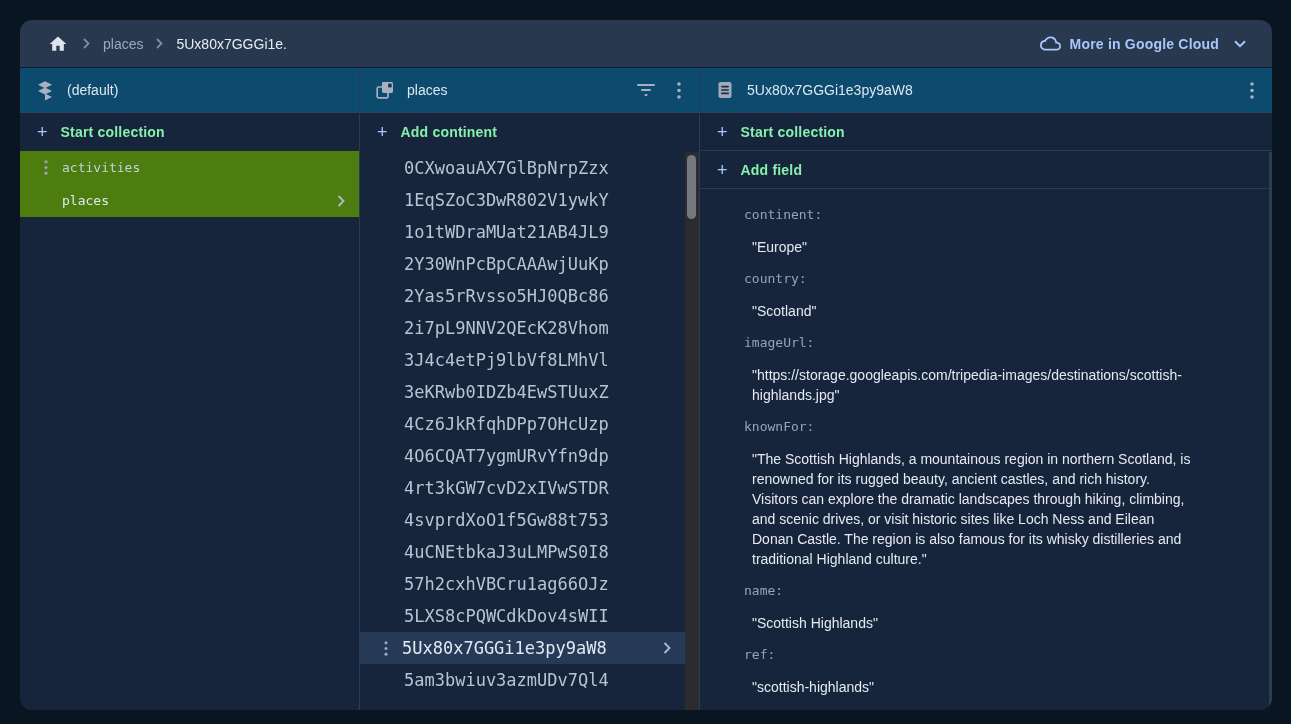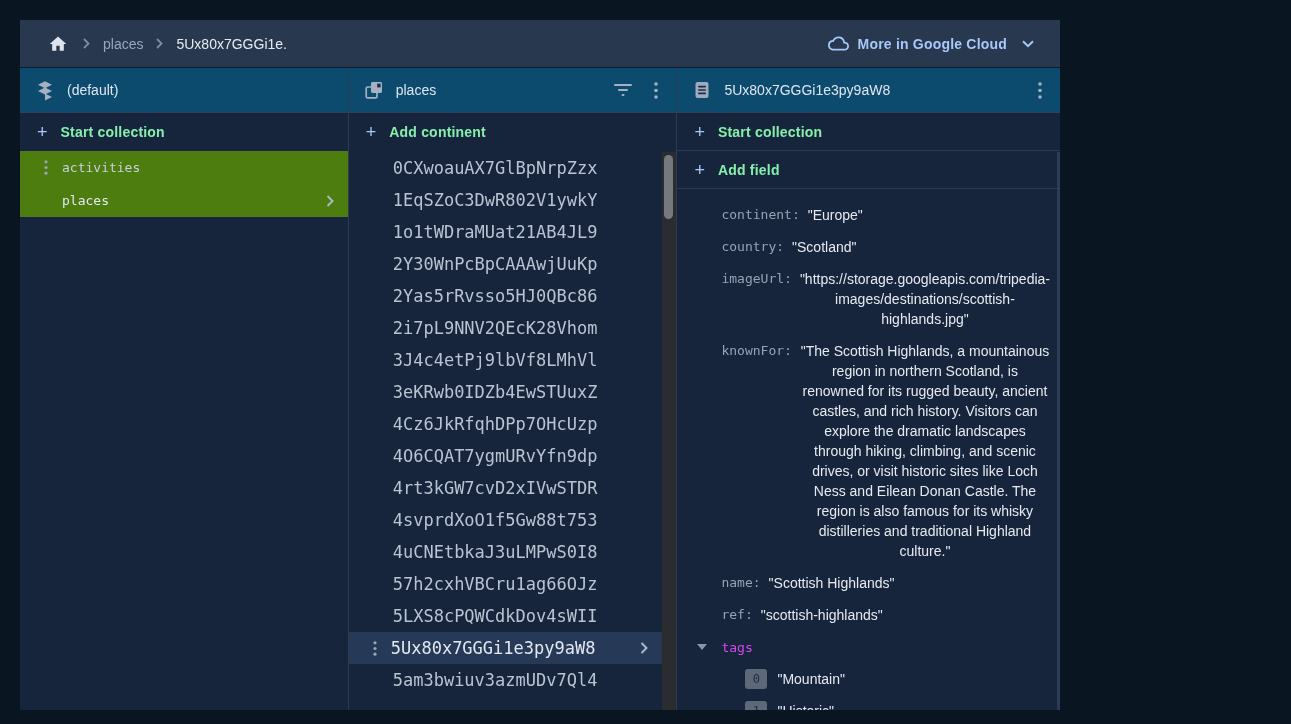--- a/index.html
+++ b/index.html
@@ -4,22 +4,22 @@
 <style>
   * { box-sizing: border-box; margin: 0; padding: 0; }
   html,body { width:1291px; height:724px; }
   body {
     background:#0A1522;
     font-family:"Liberation Sans", sans-serif;
     position:relative; overflow:hidden;
     -webkit-font-smoothing:antialiased;
   }
   .window{
-    position:absolute; left:20px; top:20px; width:1040px; height:690px;
-    background:#16253C; border-radius:0; overflow:hidden;text-align:center;
+    position:absolute; left:20px; top:20px; width:1252px; height:690px;
+    background:#16253C; border-radius:12px; overflow:hidden;
   }
   
   .topbar{
     height:48px; background:#27384F; display:flex; align-items:center;
     padding:0 26px; border-bottom:1px solid #0E1B2E;
   }
   .crumb-home{ display:flex; align-items:center; cursor:pointer; }
   .crumb-sep{ margin:0 13px; display:flex; align-items:center; }
   .crumb-link{ color:#9AA8BA; font-size:14px; cursor:pointer; }
   .crumb-current{ color:#E7ECF3; font-size:14px; }
@@ -80,21 +80,21 @@
     position:absolute; top:3px; left:2px; width:9px; height:64px;
     background:#75787D; border-radius:5px; cursor:grab;
   }
   
   .right-track{
     position:absolute; right:0; top:84px; bottom:0; width:3px;
     background:#3E5068; opacity:.55;
   }
   
   .field-list{ padding:10px 10px 0 44px; }
-  .field-row{ display:flex; align-items:flex-start; cursor:default; }
+  .field-row{ display:flex; align-items:flex-start; cursor:default;flex-direction:column; }
   .field-row .fkey{
     font-family:"DejaVu Sans Mono", monospace; font-size:13px; color:#97A3B4;
     flex:0 0 auto; line-height:32px;
   }
   .field-row .fval{
     font-size:14px; color:#E6EAF0; line-height:32px; margin-left:8px;
     overflow-wrap:break-word; min-width:0;
   }
   .field-row.multi .fkey{ line-height:20px; padding:6px 0; }
   .field-row.multi .fval{ line-height:20px; padding:6px 0; max-width:441px; }

